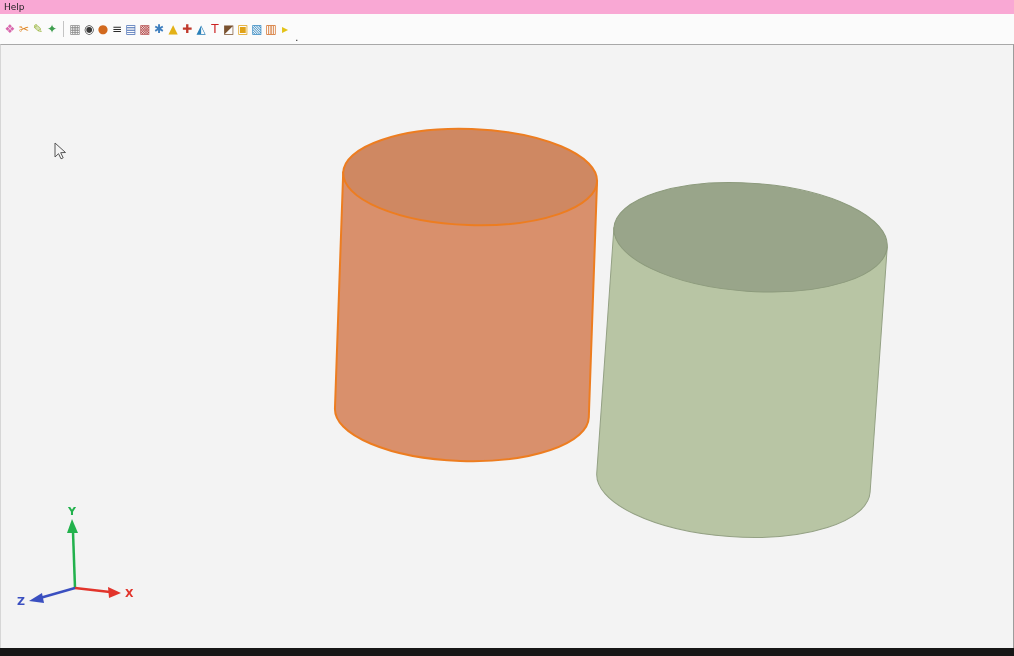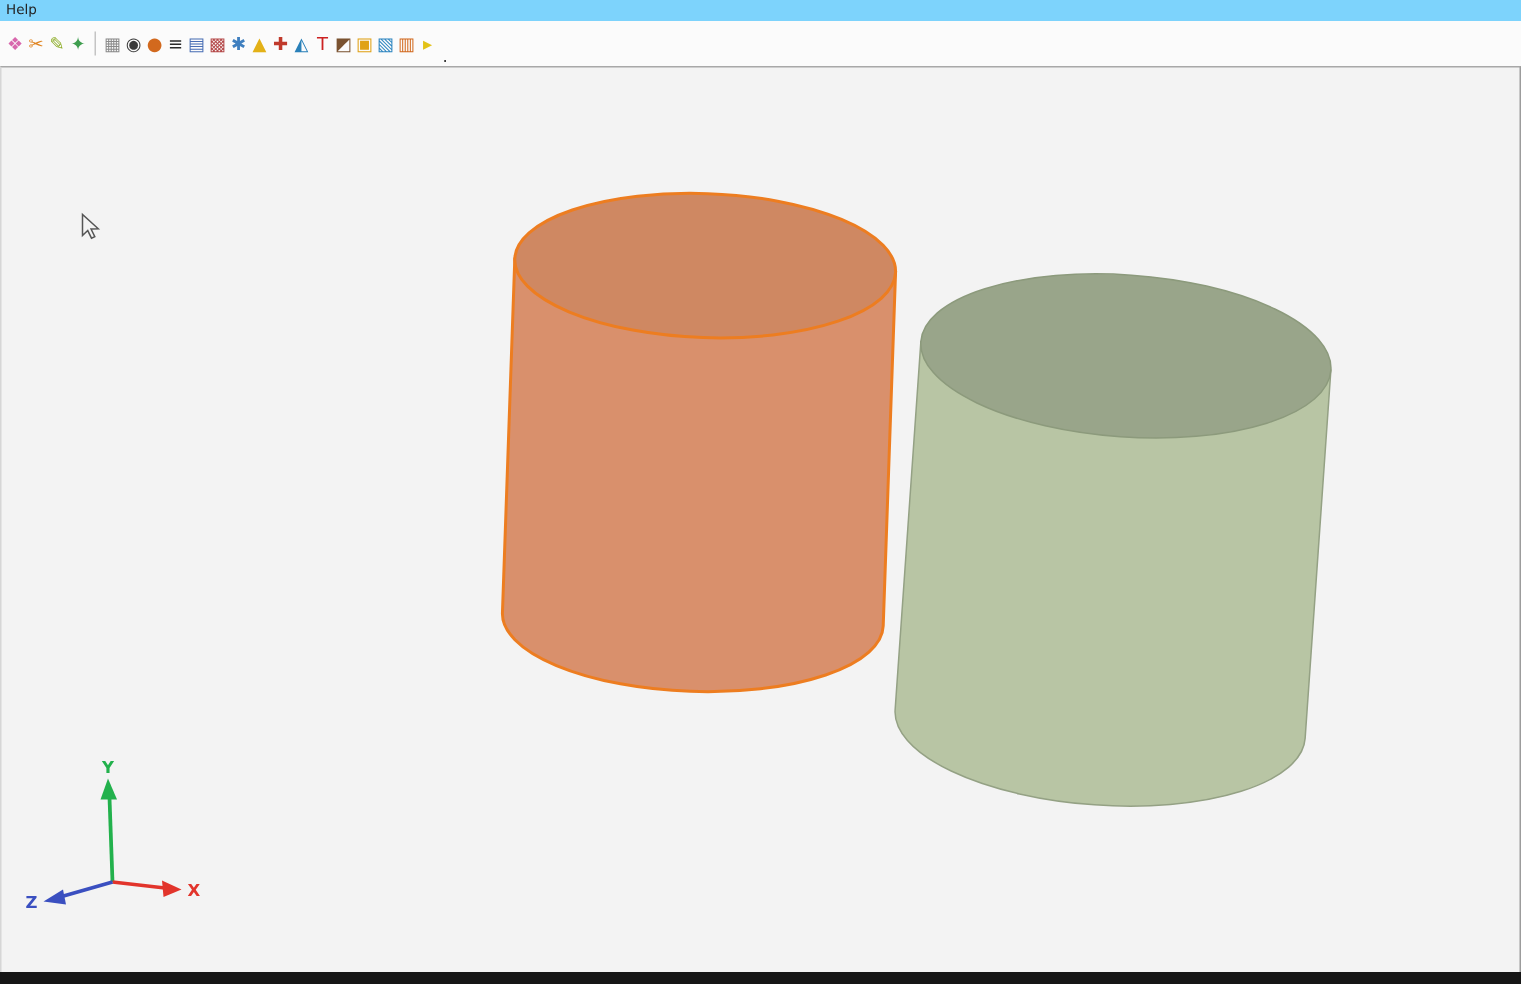--- a/index.html
+++ b/index.html
@@ -6,21 +6,21 @@
   html, body {
     margin: 0; padding: 0;
     width: 1014px; height: 656px;
     overflow: hidden;
     background: #ffffff;
     font-family: "DejaVu Sans", sans-serif;
   }
   .menubar {
     height: 14px;
     display: flex; align-items: center;
-    background: #7dd3fc;
+    background: #f9a8d4;
     padding-left: 1px;
   }
   .menu-item {
     font-size: 9px; color: #222;
     padding: 0 3px;
     cursor: default;
   }
   .toolbar {
     height: 30px;
     display: flex; align-items: center;

